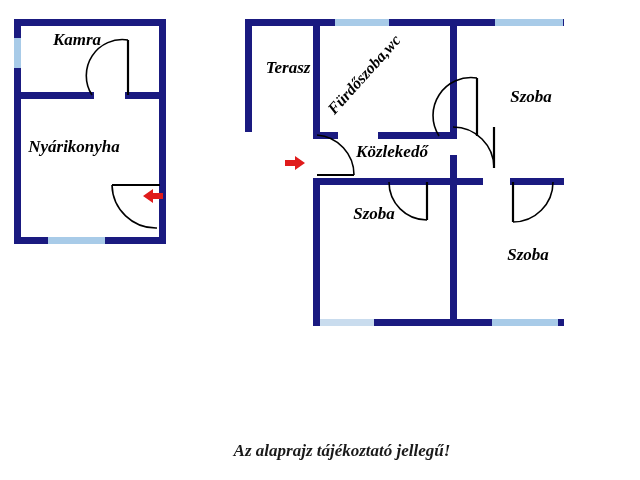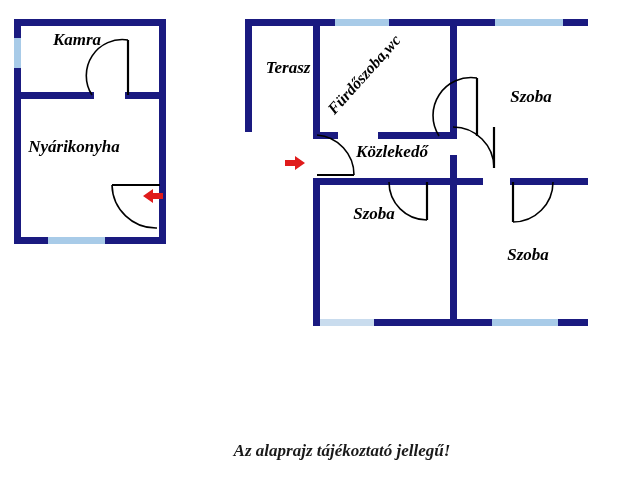--- a/index.html
+++ b/index.html
@@ -10,21 +10,20 @@
   }
   body {
     font-family: "Liberation Serif", serif;
   }
   #plan-root {
     position: relative;
     width: 564px;
     height: 480px;
     background: #ffffff;
     overflow: hidden;
-    padding-left: 24px;
   }
   svg.floorplan {
     position: absolute;
     left: 0;
     top: 0;
     width: 640px;
     height: 480px;
     display: block;
   }
   .room-label {

